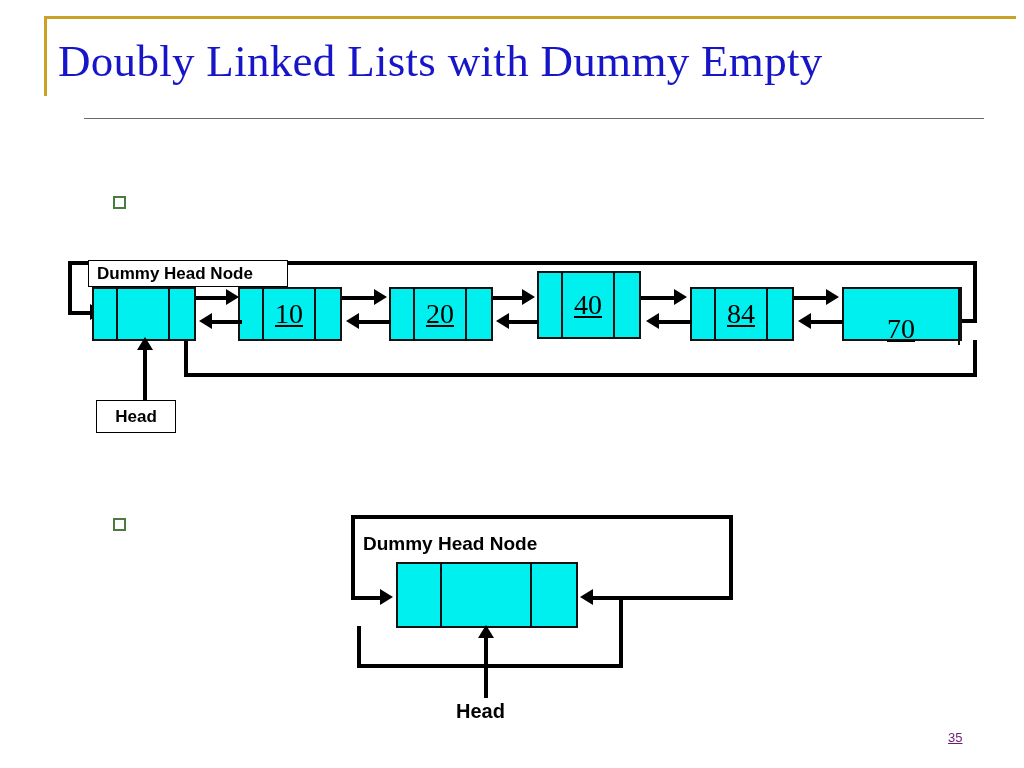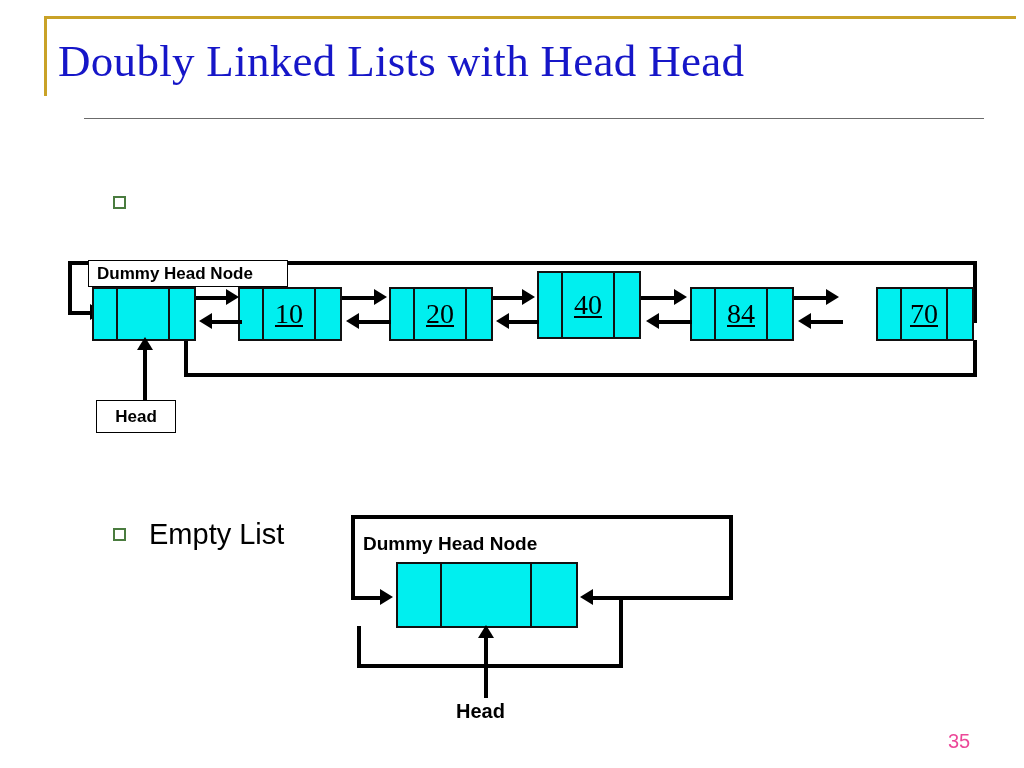--- a/index.html
+++ b/index.html
@@ -153,30 +153,31 @@
   #head-label-bottom {
     position: absolute;
     left: 456px; top: 700px;
     font-weight: bold; font-size: 20px; color: #000000; white-space: nowrap;
   }
 
   #page-number {
     position: absolute;
     left: 948px;
     top: 730px;
-    font-size: 20px;
-    color: #ec4899;
+    font-size: 13px;
+    color: #701a75;
+    text-decoration: underline;
   }
 </style>
 </head>
 <body>
 
 <div id="title-top-rule"></div>
 <div id="title-left-rule"></div>
-<div id="slide-title">Doubly Linked Lists with Head Head</div>
+<div id="slide-title">Doubly Linked Lists with Dummy Empty</div>
 <div id="title-bottom-rule"></div>
 
 <div class="bullet-row" id="bullet-non-empty">
   <span class="bullet-marker"></span>
 </div>
 
 <div>
 
   <div class="hline" style="left:68px;  top:261px; width:909px;"></div>
   <div class="vline" style="left:68px;  top:261px; height:52px;"></div>
@@ -213,21 +214,21 @@
     <span class="cell data">40</span>
     <span class="cell ptr"></span>
   </div>
 
   <div class="node" style="left:690px; top:287px; width:104px; height:54px;">
     <span class="cell ptr"></span>
     <span class="cell data">84</span>
     <span class="cell ptr"></span>
   </div>
 
-  <div class="node" style="left:876px; top:287px; width:98px; height:54px;">
+  <div class="node" style="left:842px; top:287px; width:120px; height:54px;flex-direction:column;">
     <span class="cell ptr"></span>
     <span class="cell data">70</span>
     <span class="cell ptr"></span>
   </div>
 
   <div class="hline" style="left:196px; top:296px; width:32px;"></div>
   <div class="arrow-head right" style="left:226px; top:289px;"></div>
   <div class="hline" style="left:210px; top:320px; width:32px;"></div>
   <div class="arrow-head left" style="left:199px; top:313px;"></div>
 
@@ -253,21 +254,20 @@
 
   <div class="vline" style="left:143px; top:348px; height:54px;"></div>
   <div class="arrow-head up" style="left:137px; top:337px;"></div>
 
   <div class="label-box" id="dummy-label-top">Dummy Head Node</div>
   <div class="label-box" id="head-label-top">Head</div>
 </div>
 
 <div class="bullet-row" id="bullet-empty">
   <span class="bullet-marker"></span>
-  <span class="bullet-text">Empty List</span>
 </div>
 
 <div>
 
   <div class="hline" style="left:351px; top:515px; width:382px;"></div>
   <div class="vline" style="left:351px; top:515px; height:83px;"></div>
   <div class="hline" style="left:351px; top:596px; width:34px;"></div>
   <div class="arrow-head right" style="left:380px; top:589px;"></div>
   <div class="vline" style="left:729px; top:515px; height:83px;"></div>
   <div class="hline" style="left:592px; top:596px; width:141px;"></div>

